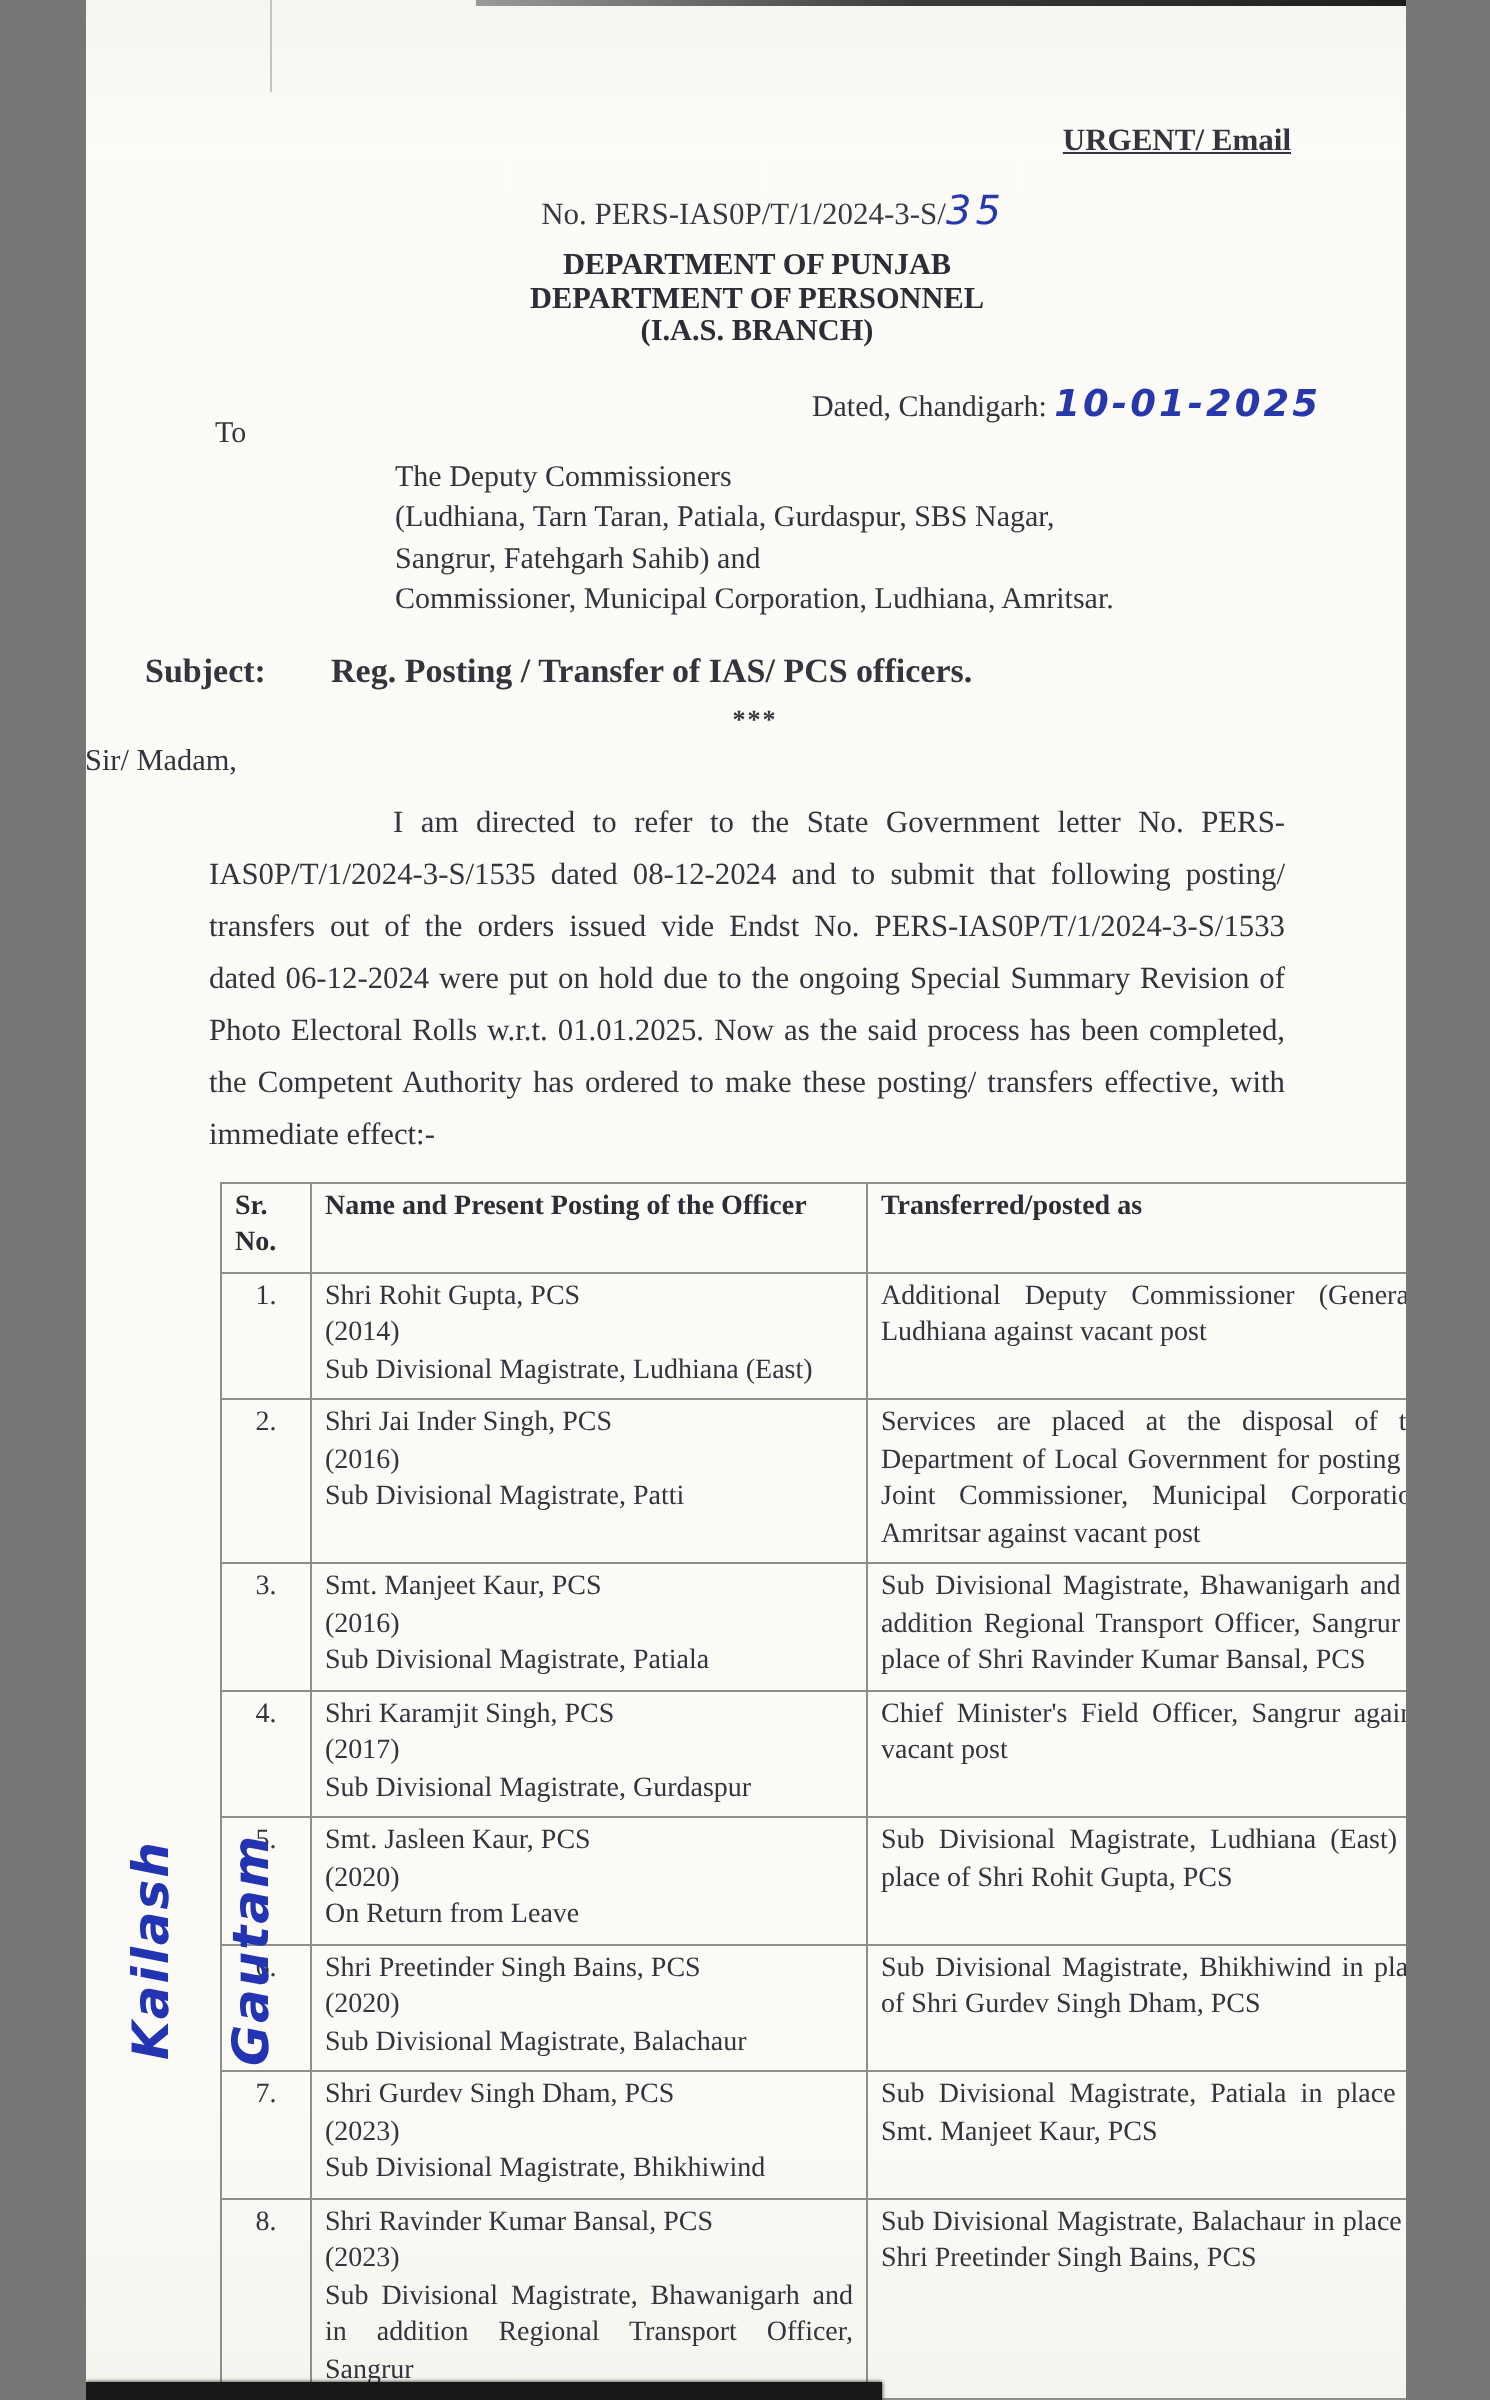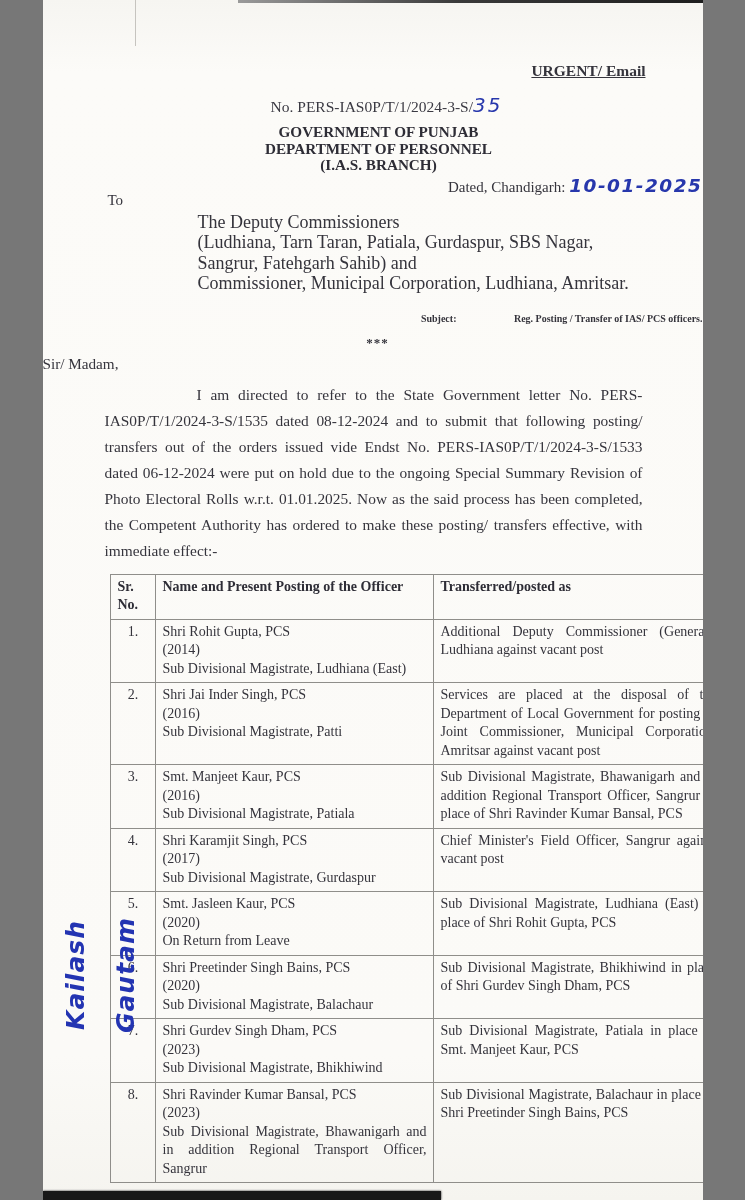--- a/index.html
+++ b/index.html
@@ -28,29 +28,29 @@
   .urgent span { text-decoration: underline; }
 
   .ref-line { margin-top:13px; text-align:center; padding-left:28px; font-size:15.5px;
     line-height:24px; color:#3a3942; }
   .hand { color:#2737ac; font-family:"DejaVu Sans", sans-serif; font-style:italic; }
   .ref-line .hand { font-size:20px; letter-spacing:2px; font-weight:normal; }
 
   .org-block { margin-top:5px; text-align:center; padding-left:12px;
     font-weight:bold; font-size:15.2px; line-height:16.5px; color:#2e2d36; }
 
-  .dated-line { margin-top:0; text-align:right; font-size:15px;
+  .dated-line { margin-top:16px; text-align:right; padding-right:42px; font-size:15px;
     line-height:24px; }
   .dated-line .hand { font-size:18.5px; letter-spacing:1.5px; font-weight:bold; }
 
   .to-label { margin-top:-8px; margin-left:65px; font-size:15px; line-height:19px; }
-  .address { margin-top:2px; margin-left:155px; font-size:18px; line-height:20.5px; }
-
-  .subject-row { margin-top:15px; margin-left:53px; display:flex; font-weight:bold;
-    font-size:10px; line-height:19px;justify-content:flex-end; }
+  .address { margin-top:2px; margin-left:155px; font-size:15px; line-height:20.5px; }
+
+  .subject-row { margin-top:15px; margin-left:30px; display:flex; font-weight:bold;
+    font-size:17px; line-height:19px; }
   .subject-row .lbl { width:93px; flex:none; }
 
   .separator { margin-top:8px; text-align:center; padding-left:10px; font-size:13px;
     line-height:14px; letter-spacing:1px; font-weight:bold; }
 
   .salutation { margin-top:4px; font-size:15.2px; line-height:20px; }
 
   .body-par { margin:8px 60px 0 62px; font-size:15.4px; line-height:26px;
     text-align:justify; text-indent:92px; }
 
@@ -84,21 +84,21 @@
 
   <div class="urgent">
     <span>URGENT/ Email</span>
   </div>
 
   <div class="ref-line">
     <span>No. PERS-IAS0P/T/1/2024-3-S/</span><span class="hand">35</span>
   </div>
 
   <div class="org-block">
-    <div>GOVERNMENT OF PUNJAB</div>
+    <div>DEPARTMENT OF PUNJAB</div>
     <div>DEPARTMENT OF PERSONNEL</div>
     <div>(I.A.S. BRANCH)</div>
   </div>
 
   <div class="dated-line">
     <span>Dated, Chandigarh:</span>
     <span class="hand">10-01-2025</span>
   </div>
 
   <div class="to-label">To</div>

